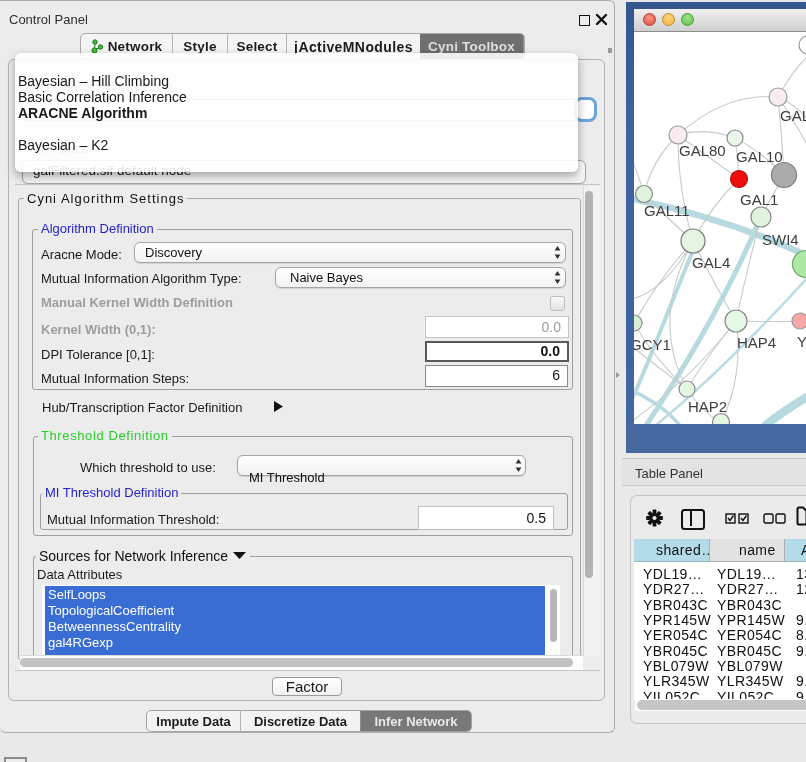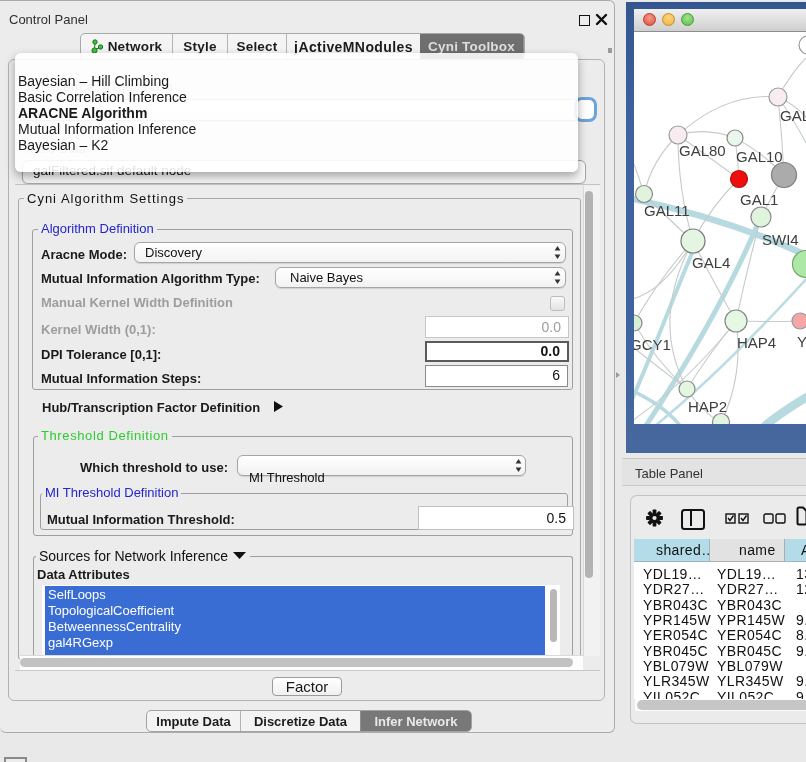--- a/index.html
+++ b/index.html
@@ -1,21 +1,21 @@
 <!DOCTYPE html>
 <html><head>
 <meta charset="utf-8">
 <style>
   html,body{margin:0;padding:0;}
   body{width:806px;height:762px;background:#e9e9e9;font-family:"Liberation Sans",sans-serif;position:relative;overflow:hidden;}
   .abs{position:absolute;}
   .b{font-weight:bold;}
   .combo{background:linear-gradient(#ffffff,#f2f2f2);border:1px solid #a5a5a5;border-radius:6px;box-shadow:0 1px 1px rgba(0,0,0,0.12);box-sizing:border-box;}
   .carr{position:absolute;width:7px;height:13px;}
-  .lbl{position:absolute;font-size:13px;font-weight:bold;color:#1a1a1a;}
+  .lbl{position:absolute;font-size:13px;font-weight:normal;color:#1a1a1a;}
   .dlbl{position:absolute;font-size:13px;font-weight:bold;color:#9d9d9d;}
   .fld{position:absolute;background:#fff;box-sizing:border-box;font-size:14px;text-align:right;padding-right:7px;color:#111;}
   .grp{position:absolute;border:1px solid #9f9f9f;border-radius:3px;box-sizing:border-box;}
   .gttl{position:absolute;background:#ececec;padding:0 3px;font-size:13px;line-height:14px;}
 </style>
 </head>
 <body>
 
 <div class="abs" id="cpwin" style="left:0;top:2;width:615px;height:733px;background:#ececec;border:1px solid #acacac;border-left:none;border-radius:0 6px 6px 6px;box-sizing:border-box;"></div>
 <div class="abs" style="left:9px;top:12px;font-size:13px;color:#2f2f2f;">Control Panel</div>
@@ -90,21 +90,21 @@
 <div class="combo abs" style="left:237px;top:455px;width:289px;height:21px;"></div>
 <div class="abs" style="left:249px;top:458px;font-size:13px;color:#111;margin-top:12px;">MI Threshold</div>
 <svg class="carr" style="left:515px;top:459px;" viewBox="0 0 7 13">
     <path d="M3.5 0 L6.4 4.4 L0.6 4.4 Z" fill="#333"></path>
     <path d="M3.5 13 L6.4 8.6 L0.6 8.6 Z" fill="#333"></path>
   </svg>
 
 <div class="grp" style="left:40px;top:493px;width:528px;height:37px;"></div>
 <div class="gttl" style="left:42px;top:486px;color:#2424cc;">MI Threshold Definition</div>
 <div class="lbl" style="left:47px;top:512px;">Mutual Information Threshold:</div>
-<div class="fld" style="left:418px;top:506px;width:156px;height:24px;border:1px solid #c0c0c0;line-height:22px;">0.5</div>
+<div class="fld" style="left:418px;top:506px;width:136px;height:24px;border:1px solid #c0c0c0;line-height:22px;">0.5</div>
 
 <div class="grp" style="left:33px;top:556px;width:540px;height:104px;border-bottom:none;border-radius:3px 3px 0 0;"></div>
 <div class="gttl" style="left:36px;top:549px;color:#111;font-weight:normal;font-size:14px;">Sources for Network Inference <svg width="15" height="9" viewBox="0 0 15 9" style="vertical-align:1px;">
       <path d="M1 1 L14 1 L7.5 8 Z" fill="#111"></path>
     </svg></div>
 <div class="lbl" style="left:37px;top:567px;">Data Attributes</div>
 <div class="abs" style="left:42px;top:585px;width:518px;height:70px;background:#fff;"></div>
 <div class="abs" style="left:45px;top:585.5px;width:500px;height:69.5px;background:#3a6dd4;"></div>
 <div class="abs" style="left:48px;top:587px;font-size:13px;color:#fff;line-height:16px;">SelfLoops<br>TopologicalCoefficient<br>BetweennessCentrality<br>gal4RGexp</div>
 <div class="abs" style="left:550px;top:589px;width:7px;height:53px;background:#b8b8b8;border-radius:3.5px;"></div>
@@ -123,21 +123,20 @@
   <div style="width:119px;display:flex;align-items:center;justify-content:center;border-right:1px solid #8f8f8f;font-weight:600;">Discretize Data</div>
   <div style="width:110px;display:flex;align-items:center;justify-content:center;background:#787878;color:#e9e9e9;font-weight:600;">Infer Network</div>
 </div>
 
 <div class="abs" style="left:4px;top:757px;width:19px;height:12px;border:2px solid #8a8a8a;background:#ececec;"></div>
 
 <div class="abs" id="popup" style="left:15px;top:53px;width:563px;height:119px;background:rgba(255,255,255,0.88);border-radius:6px;box-shadow:0 4px 10px rgba(0,0,0,0.35);font-size:14px;color:#1a1a1a;">
   <div style="position:absolute;left:3px;top:20px;">Bayesian – Hill Climbing</div>
   <div style="position:absolute;left:3px;top:36px;">Basic Correlation Inference</div>
   <div style="position:absolute;left:3px;top:52px;font-weight:bold;">ARACNE Algorithm</div>
-  <div style="position:absolute;left:3px;top:68px;">Mutual Information Inference</div>
   <div style="position:absolute;left:3px;top:84px;">Bayesian – K2</div>
 </div>
 
 <div class="abs" style="left:626px;top:2px;width:180px;height:451px;background:linear-gradient(180deg,#33568e 0%,#3e63a0 30%,#3e63a0 70%,#47689e 100%);"></div>
 <div class="abs" style="left:634px;top:9px;width:172px;height:23px;background:linear-gradient(#f0f0f0,#cfcfcf);border-bottom:1px solid #8e8e8e;box-sizing:border-box;">
   <div style="position:absolute;left:9px;top:4px;width:13px;height:13px;border-radius:50%;background:radial-gradient(circle at 50% 35%,#f49a8c,#e5493a);border:1px solid #b33c32;box-sizing:border-box;"></div>
   <div style="position:absolute;left:28px;top:4px;width:13px;height:13px;border-radius:50%;background:radial-gradient(circle at 50% 35%,#fbd67e,#f3ae39);border:1px solid #c08e2e;box-sizing:border-box;"></div>
   <div style="position:absolute;left:47px;top:4px;width:13px;height:13px;border-radius:50%;background:radial-gradient(circle at 50% 35%,#a5e08e,#58bf47);border:1px solid #4d9a3c;box-sizing:border-box;"></div>
 </div>
 <svg class="abs" style="left:634px;top:32px;" width="172" height="392" viewBox="634 32 172 392">

